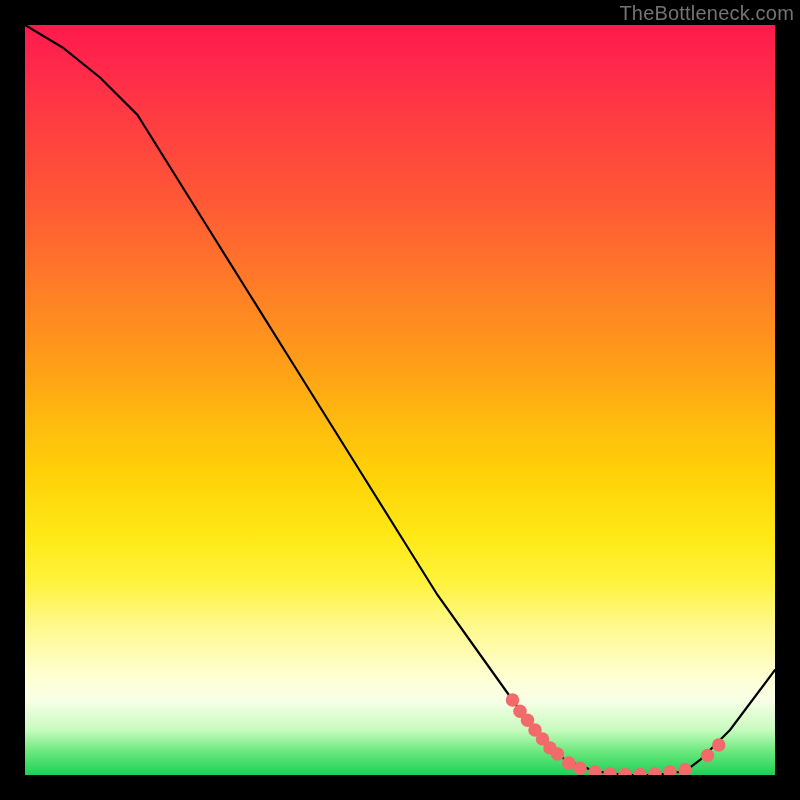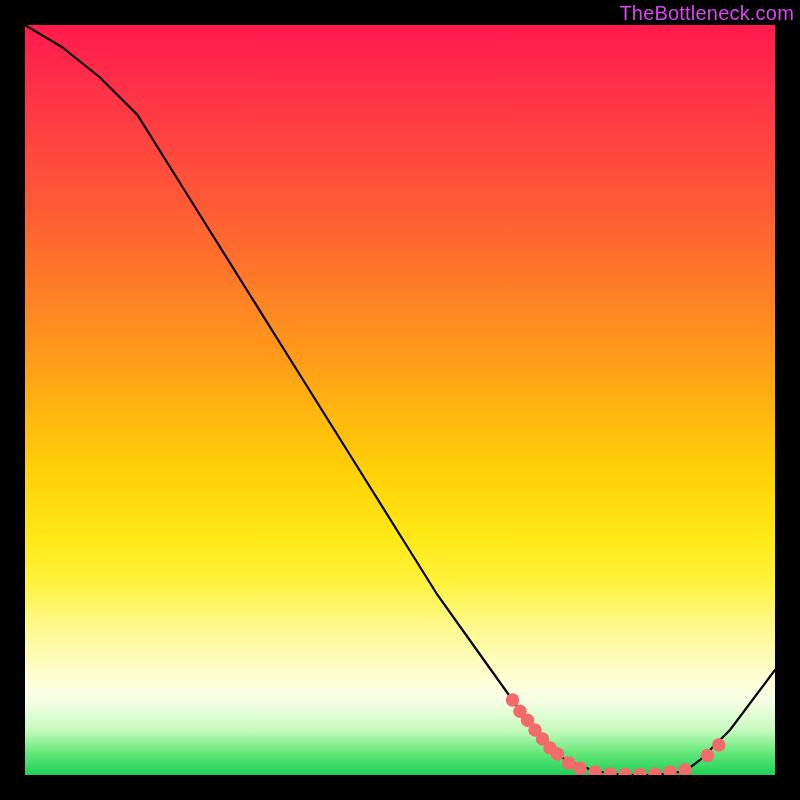--- a/index.html
+++ b/index.html
@@ -48,21 +48,21 @@
     position: absolute;
     left: 0;
     top: 0;
     width: 750px;
     height: 750px;
   }
   .watermark {
     position: absolute;
     top: 2px;
     right: 6px;
-    color: #d946ef;
+    color: #737373;
     font-size: 20px;
     font-weight: 500;
     letter-spacing: 0.2px;
   }
 </style>
 </head>
 <body>
 
 <div class="frame">
   <div class="plot-area">

